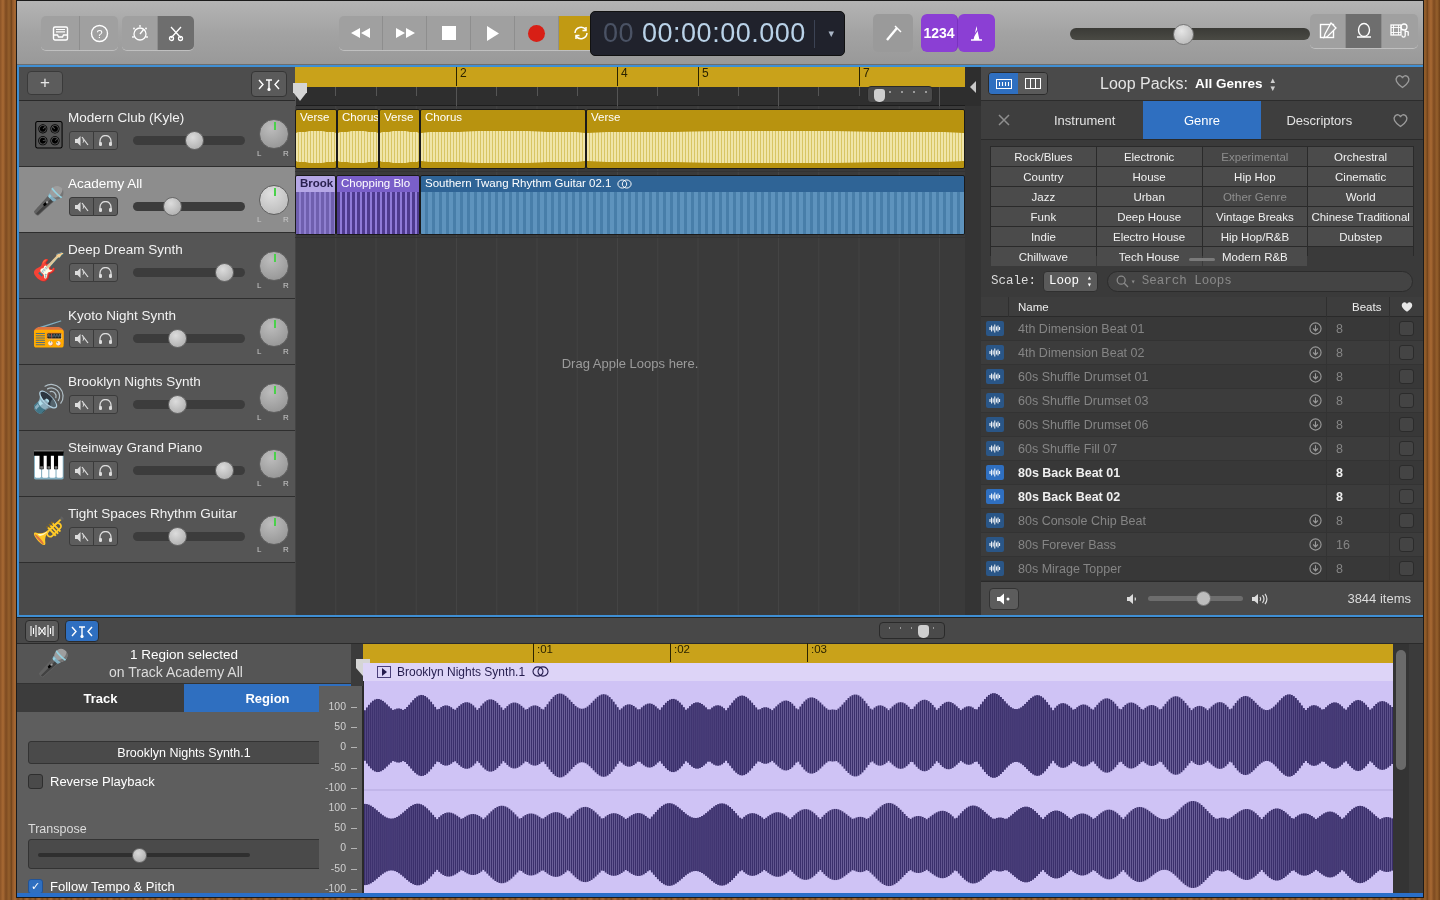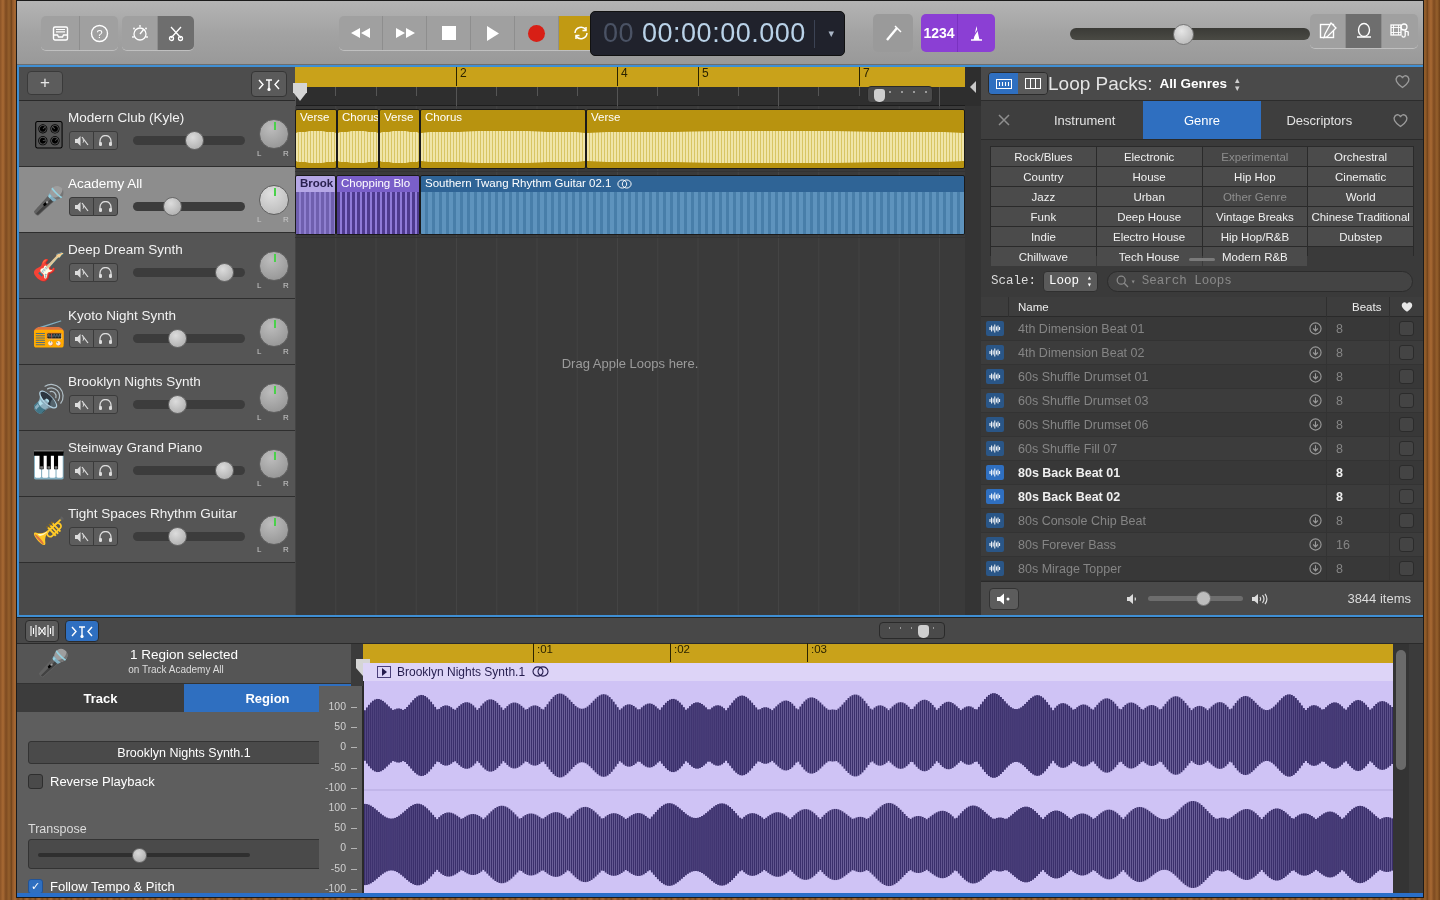--- a/index.html
+++ b/index.html
@@ -36,21 +36,21 @@
     display:flex; align-items:center;
   }
   .lcd .clk { font-family:"Liberation Sans", sans-serif; font-size:27px; letter-spacing:.5px;
               color:#b9d2e8; padding-left:12px; font-weight:300;}
   .lcd .clk .dim { color:#4a5264; }
   .lcd .chev { margin-left:auto; margin-right:10px; color:#aab6c6; font-size:11px;}
   .lcd .sep { width:1px; height:28px; background:#3c4354; margin-right:6px;}
   .tunebtn { position:absolute; left:856px; top:13px; width:40px; height:38px;
              background:#9a9a9a; border-radius:5px; display:flex; align-items:center; justify-content:center; }
   .metgrp { position:absolute; left:904px; top:13px; height:38px; display:flex; border-radius:5px; overflow:hidden; }
-  .metgrp > div { background:#8b3fd4; display:flex; align-items:center; justify-content:center; width:37px; }
+  .metgrp > div { background:#8b3fd4; display:flex; align-items:center; justify-content:center; width:37px;border-radius:6px; }
   .metgrp > div:first-child { border-right:1px solid #7a32c0; color:#fff; font-size:14px; font-weight:600;}
   .mastervol { position:absolute; left:1053px; top:24px; width:240px; height:15px; }
   .mastervol .trk { position:absolute; left:0; top:3px; width:240px; height:12px;
      background:linear-gradient(180deg,#3a3a36,#4a4a44); border-radius:6px; }
   .mastervol .knb { position:absolute; left:103px; top:-1px; width:21px; height:21px; border-radius:50%;
      background:radial-gradient(circle at 40% 32%, #e6e6e6, #b0b0b0); border:1px solid #777; }
   .rightgrp { position:absolute; left:1293px; top:13px; }
   
   .main { position:absolute; left:0; top:64px; width:1408px; height:552px; }
   .tracksPane { position:absolute; left:0; top:0; width:964px; height:552px;
@@ -128,21 +128,21 @@
                display:flex; align-items:center; justify-content:center; }
   
   .loops { position:absolute; left:964px; top:0; width:444px; height:552px; background:#3a3a3a;
            border:2px solid #3f8fd4; border-left:none; }
   .lpHead { position:absolute; left:0; top:0; right:0; height:34px; background:#4a4a4a;
             border-bottom:1px solid #2c2c2c; display:flex; align-items:center; }
   .viewtog { margin-left:7px; display:flex; border-radius:4px; overflow:hidden; border:1px solid #2b2b2b;}
   .viewtog > div { width:29px; height:21px; display:flex; align-items:center; justify-content:center;
                    background:#5a5a5a; }
   .viewtog > div.on { background:#2f6fc0; }
-  .lpHead .lbl { color:#e4e4e4; font-size:19px; }
+  .lpHead .lbl { margin-left:52px; color:#e4e4e4; font-size:16px; }
   .lpHead .val { color:#fff; font-size:13.5px; font-weight:600; margin-left:7px; }
   .stepper { margin-left:8px; color:#cfcfcf; font-size:9px; line-height:8px; text-align:center;}
   .lpHeart { position:absolute; right:12px; top:6px; }
   .catTabs { position:absolute; left:0; top:34px; right:0; height:39px; background:#3e3e3e;
              display:flex; border-bottom:1px solid #2a2a2a; }
   .catTabs .x { width:45px; display:flex; align-items:center; justify-content:center; }
   .catTabs .t { flex:1; display:flex; align-items:center; justify-content:center; color:#e3e3e3;
                 font-size:13px; background:#3e3e3e; }
   .catTabs .t.on { background:#2f6fc0; color:#fff; }
   .catTabs .fav { width:45px; display:flex; align-items:center; justify-content:center; }
@@ -209,21 +209,21 @@
   .edZoom { position:absolute; right:480px; top:4px; width:66px; height:17px; background:#4a4a4a;
             border:1px solid #2a2a2a; border-radius:4px; }
   .edZoom .h { position:absolute; left:38px; top:2px; width:11px; height:13px;
                background:#cfcfcf; border-radius:3px 3px 5px 5px; }
   .edInsp { position:absolute; left:0; top:26px; width:334px; bottom:0; background:#555; }
   .edInsp .hdr { height:40px; position:relative; border-bottom:1px solid #333; }
   .edInsp .hdr .ic { position:absolute; left:20px; top:4px; font-size:26px; }
   .edInsp .hdr .t1 { position:absolute; left:0; right:0; top:3px; text-align:center; color:#fff;
                      font-size:13.5px; }
   .edInsp .hdr .t2 { position:absolute; left:0; right:16px; top:20px; text-align:center; color:#dcdcdc;
-                     font-size:10px; }
+                     font-size:14px; }
   .trTabs { display:flex; height:28px; }
   .trTabs > div { flex:1; display:flex; align-items:center; justify-content:center;
                   color:#fff; font-size:13px; font-weight:600; background:#3c3c3c; }
   .trTabs > div.on { background:#2f6fc0; }
   .edBody { position:absolute; left:0; right:0; top:68px; bottom:0; background:#5e5e5e; }
   .regName { position:absolute; left:11px; top:29px; right:11px; height:23px; background:#4a4a4a;
              border:1px solid #333; border-radius:3px; color:#fff; font-size:12.5px;
              display:flex; align-items:center; justify-content:center; }
   .cbrow { position:absolute; display:flex; align-items:flex-end; }
   .cbox { width:15px; height:15px; background:#4a4a4a; border:1px solid #2e2e2e; border-radius:3px;

